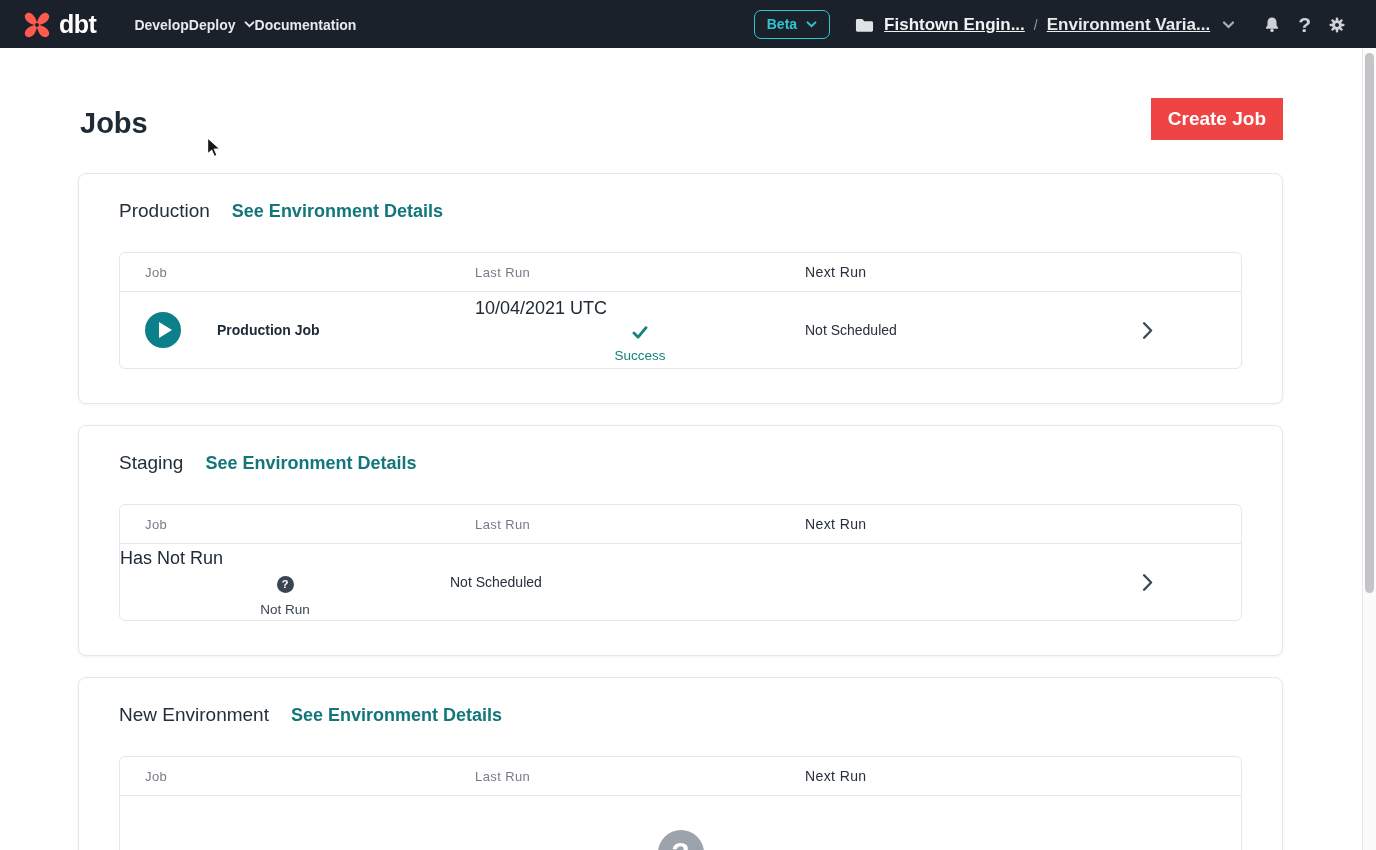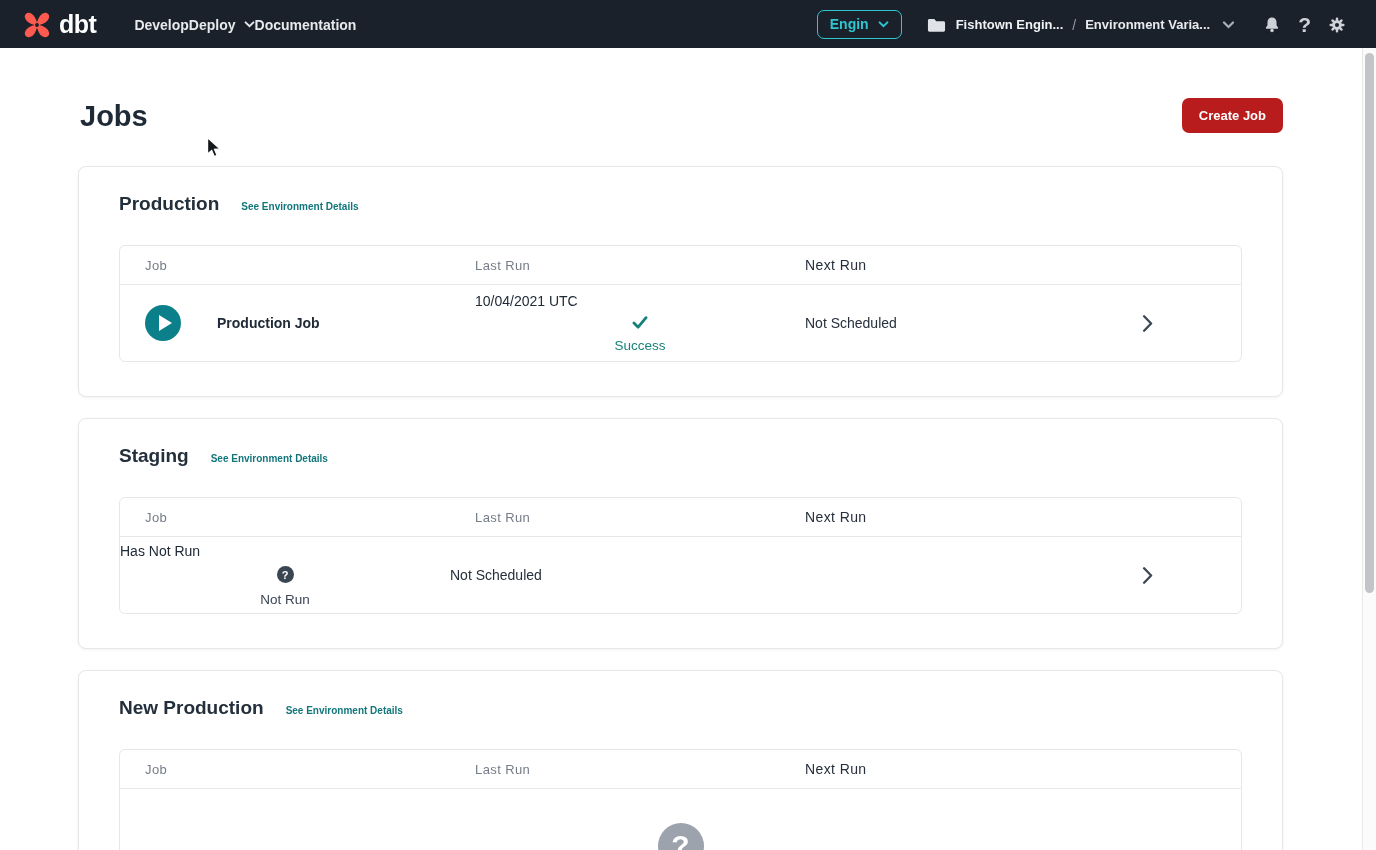--- a/index.html
+++ b/index.html
@@ -11,50 +11,50 @@
   .topnav { height:48px; background:#1A212B; display:flex; align-items:center; padding:1px 30px 0 22px; }
   .logo { display:flex; align-items:center; gap:7px; cursor:pointer; }
   .logo-mark { width:30px; height:30px; }
   .logo-text { color:#fff; font-size:25px; font-weight:700; letter-spacing:-0.5px; }
   .nav-items { display:flex; align-items:center; margin-left:38px; }
   .nav-item { display:flex; align-items:center; gap:8px; color:#E7E9EC; font-size:14px; font-weight:700; text-decoration:none; cursor:pointer; }
   .nav-right { margin-left:auto; display:flex; align-items:center; }
   .beta-btn { display:flex; align-items:center; gap:9px; background:transparent; border:1.5px solid #2FC6D1; color:#2FC6D1; font-weight:700; font-size:14px; padding:5px 12px 6px; border-radius:7px; cursor:pointer; font-family:inherit; }
   .breadcrumb { display:flex; align-items:center; margin-left:25px; cursor:pointer; }
   .folder { width:19px; height:16px; margin-right:10px; }
-  .crumb { color:#F0F2F4; font-size:13px; font-weight:700; }
+  .crumb { color:#F0F2F4; font-size:17px; font-weight:700;text-decoration:underline; }
   .crumb.page { font-weight:600; color:#E9EBEE; }
   .crumb-sep { color:#949BA5; font-size:14px; margin:0 9px; }
   .bc-chev { margin-left:12px; }
   .nav-icons { display:flex; align-items:center; gap:17px; margin-left:28px; }
   .nav-icon-btn { background:none; border:none; cursor:pointer; display:flex; align-items:center; padding:0; }
   .help-glyph { color:#CDD2D8; font-size:21px; font-weight:800; line-height:1; }
 
   
   main { padding:0 93px 0 78px; }
   .page-header { display:flex; justify-content:space-between; align-items:flex-end; margin:50px 0 33px; }
   h1 { font-size:29px; font-weight:700; color:#1F2A37; padding-left:2px; }
-  .create-job { background:#b91c1c; color:#fff; border:none; border-radius:7px; font-size:13px; font-weight:600; padding:10px 17px; cursor:pointer; font-family:inherit; }
+  .create-job { background:#ef4444; color:#fff; border:none; border-radius:0; font-size:19px; font-weight:600; padding:10px 17px; cursor:pointer; font-family:inherit; }
 
   .env-card { background:#fff; border:1px solid #E5E7EB; border-radius:8px; box-shadow:0 1px 3px rgba(23,32,44,.06); padding:26px 40px 34px; margin-bottom:21px; }
   .env-head { display:flex; align-items:baseline; gap:22px; margin-bottom:30px; }
-  .env-head h2 { font-size:19px; font-weight:700; color:#232F3B; }
-  .env-link { color:#12767B; font-size:10px; font-weight:700; text-decoration:none; cursor:pointer; }
+  .env-head h2 { font-size:19px; font-weight:400; color:#232F3B; }
+  .env-link { color:#12767B; font-size:18px; font-weight:700; text-decoration:none; cursor:pointer; }
 
   .jobs-table { border:1px solid #E5E7EB; border-radius:6px; overflow:hidden; }
   .t-head { display:flex; align-items:center; height:39px; border-bottom:1px solid #E5E7EB; color:#757C87; font-size:13px; letter-spacing:0.4px; }
   .t-row { display:flex; align-items:center; height:76px; cursor:pointer; position:relative; }
   .c1 { width:355px; padding-left:25px; }
   .c2 { width:330px; }
   .c3 { flex:1; font-size:14px; color:#262F3B; }
   .jobcell { display:flex; align-items:center; gap:36px; }
   .play { width:36px; height:36px; border-radius:50%; background:#0C808A; border:none; cursor:pointer; display:flex; align-items:center; justify-content:center; flex:none; }
   .tri { width:0; height:0; border-left:13px solid #fff; border-top:8px solid transparent; border-bottom:8px solid transparent; margin-left:4px; }
   .jobname { font-size:14px; font-weight:700; color:#202B37; }
-  .lr-date { font-size:14px; color:#202B37; margin-bottom:7px; }
+  .lr-date { font-size:18px; color:#202B37; margin-bottom:7px; }
   .lr-status { display:flex; align-items:center; gap:9px; font-size:13.5px;flex-direction:column; }
   .lr-status.success { color:#16807A; }
   .lr-status.notrun { color:#3D4656; }
   .qbadge { width:17px; height:17px; border-radius:50%; background:#3A4552; color:#fff; font-size:11px; font-weight:800; display:flex; align-items:center; justify-content:center; flex:none; }
   .row-chev { margin-right:88px; margin-left:auto; flex:none; }
 
   .empty-body { height:128px; display:flex; justify-content:center; }
   .empty-icon { margin-top:34px; width:46px; height:46px; border-radius:50%; background:#9CA3AD; color:#fff; font-size:30px; font-weight:800; display:flex; align-items:center; justify-content:center; }
 
   
@@ -87,21 +87,21 @@
             <path d="M1.5 1.5L6 6l4.5-4.5" stroke="#E7E9EC" stroke-width="2.2" fill="none" stroke-linecap="round"></path>
           </svg>
       </a>
       <a class="nav-item">
         <span>Documentation</span>
       </a>
     </nav>
 
     <div class="nav-right">
       <button class="beta-btn">
-        <span>Engin</span>
+        <span>Beta</span>
         <svg width="11" height="7" viewBox="0 0 12 8">
             <path d="M1.5 1.5L6 6l4.5-4.5" stroke="#2FC6D1" stroke-width="2.2" fill="none" stroke-linecap="round"></path>
           </svg>
       </button>
 
       <div class="breadcrumb">
         <svg class="folder" viewBox="0 0 20 16">
           <path d="M1 3.2C1 2.4 1.7 1.7 2.5 1.7h5.2l2 2.4h7.8c.8 0 1.5.7 1.5 1.5v8c0 .8-.7 1.5-1.5 1.5h-15C1.7 15.1 1 14.4 1 13.6V3.2z" fill="#DFE3E7"></path>
         </svg>
         <span class="crumb">Fishtown Engin...</span>
@@ -201,21 +201,21 @@
           <div class="c3">Not Scheduled</div>
           <svg class="row-chev" width="11" height="17" viewBox="0 0 10 16">
               <path d="M1.8 1.2l6.6 6.8-6.6 6.8" stroke="#3E4854" stroke-width="2.2" fill="none" stroke-linecap="round" stroke-linejoin="round"></path>
             </svg>
         </div>
       </div>
     </section>
 
     <section class="env-card">
       <div class="env-head">
-        <h2>New Production</h2>
+        <h2>New Environment</h2>
         <a class="env-link">See Environment Details</a>
       </div>
       <div class="jobs-table">
         <div class="t-head">
           <div class="c1">Job</div>
           <div class="c2">Last Run</div>
           <div class="c3">Next Run</div>
         </div>
         <div class="empty-body">
           <div class="empty-icon">?</div>

